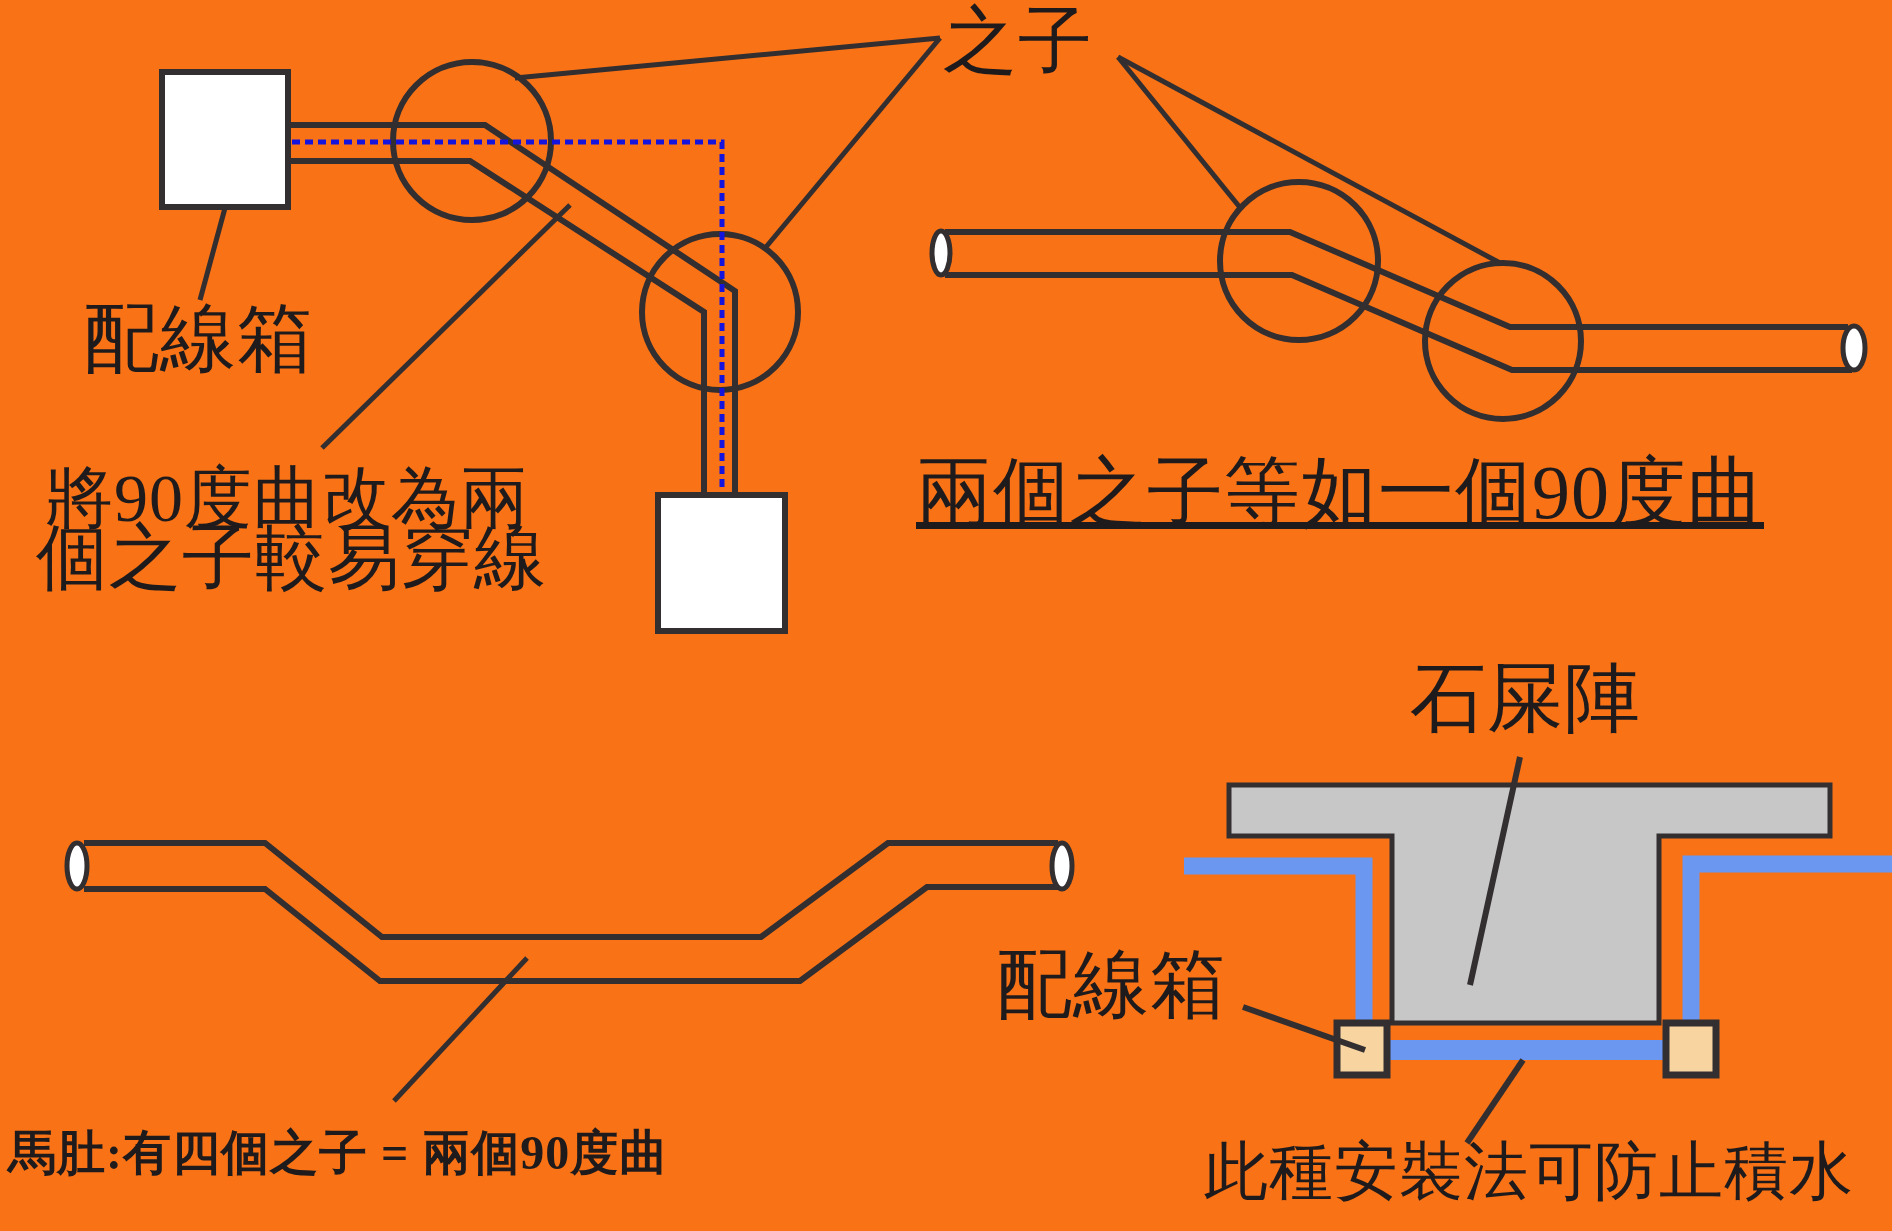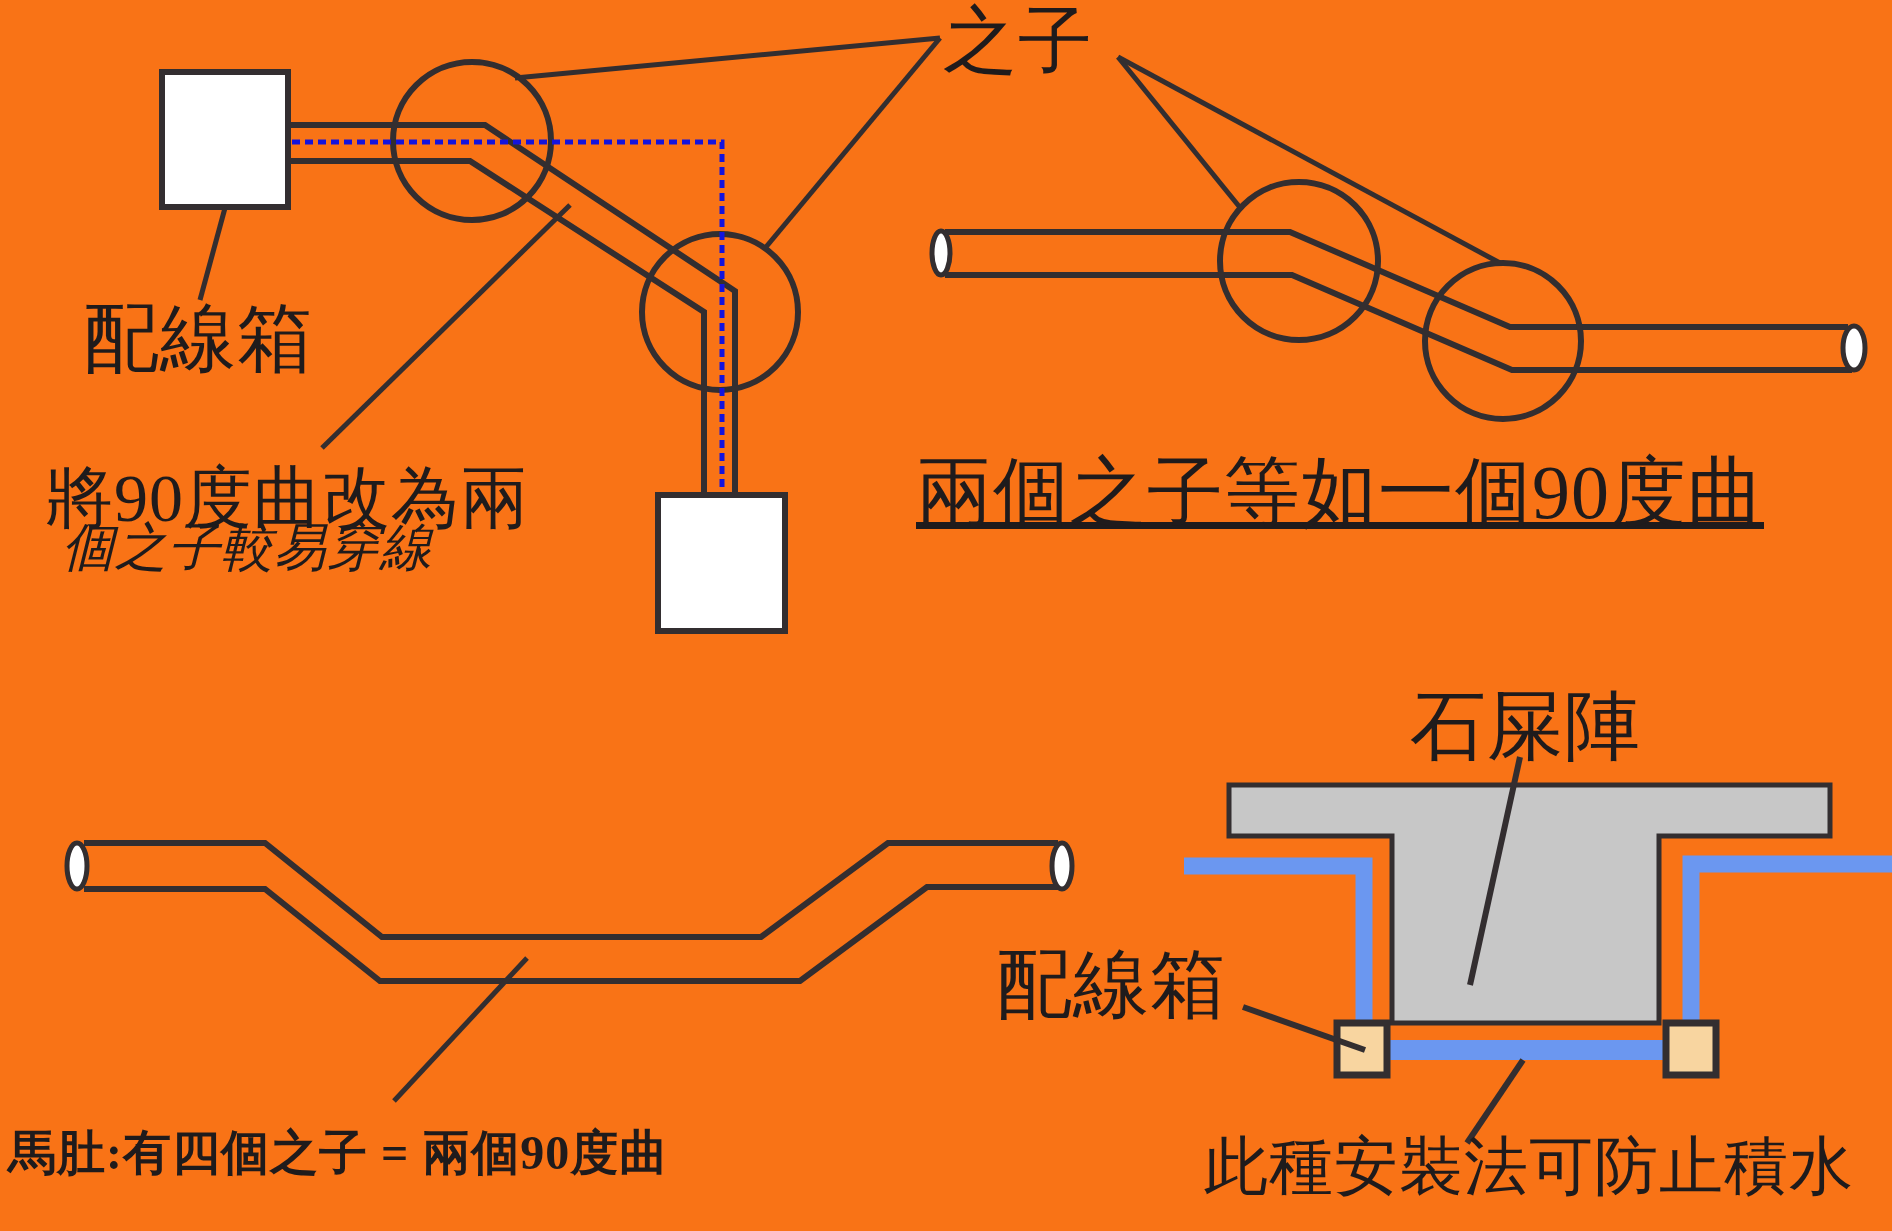--- a/index.html
+++ b/index.html
@@ -50,20 +50,20 @@
       <rect x="1337" y="1023" width="50" height="52" fill="#f8d5a0" stroke="#332e30" stroke-width="7"></rect>
       <rect x="1666" y="1023" width="50" height="52" fill="#f8d5a0" stroke="#332e30" stroke-width="7"></rect>
       <line x1="1520" y1="757" x2="1470" y2="985" stroke="#332e30" stroke-width="6"></line>
       <line x1="1243" y1="1007" x2="1365" y2="1050" stroke="#332e30" stroke-width="6"></line>
       <line x1="1523" y1="1060" x2="1467" y2="1143" stroke="#332e30" stroke-width="6"></line>
     </svg>
   <div id="labels">
       <div class="label" style="left: 943px; top: 2px; font-size: 74px;">之子</div>
       <div class="label" style="left: 83px; top: 298px; font-size: 76px;">配線箱</div>
       <div class="label" style="left: 45px; top: 446px; font-size: 68px; margin-top: 16px;">將90度曲改為兩</div>
-      <div class="label" style="left: 62px; top: 520px; font-size: 52px; font-style: italic;">個之子較易穿線</div>
+      <div class="label" style="left: 36px; top: 520px; font-size: 72px;">個之子較易穿線</div>
       <div class="label" style="left: 916px; top: 452px; font-size: 76px; text-decoration: underline;">兩個之子等如一個90度曲</div>
       <div class="label" style="left: 8px; top: 1128px; font-size: 48px; font-weight: bold;">馬肚:有四個之子 = 兩個90度曲</div>
-      <div class="label" style="left: 1410px; top: 658px; font-size: 76px; margin-top: 28px;">石屎陣</div>
+      <div class="label" style="left: 1410px; top: 658px; font-size: 76px;">石屎陣</div>
       <div class="label" style="left: 996px; top: 944px; font-size: 76px;">配線箱</div>
-      <div class="label" style="left: 1204px; top: 1138px; font-size: 64px; font-family: Liberation Mono, monospace;">此種安裝法可防止積水</div>
+      <div class="label" style="left: 1204px; top: 1138px; font-size: 64px;">此種安裝法可防止積水</div>
     </div>
 </div>
 
 </body></html>

